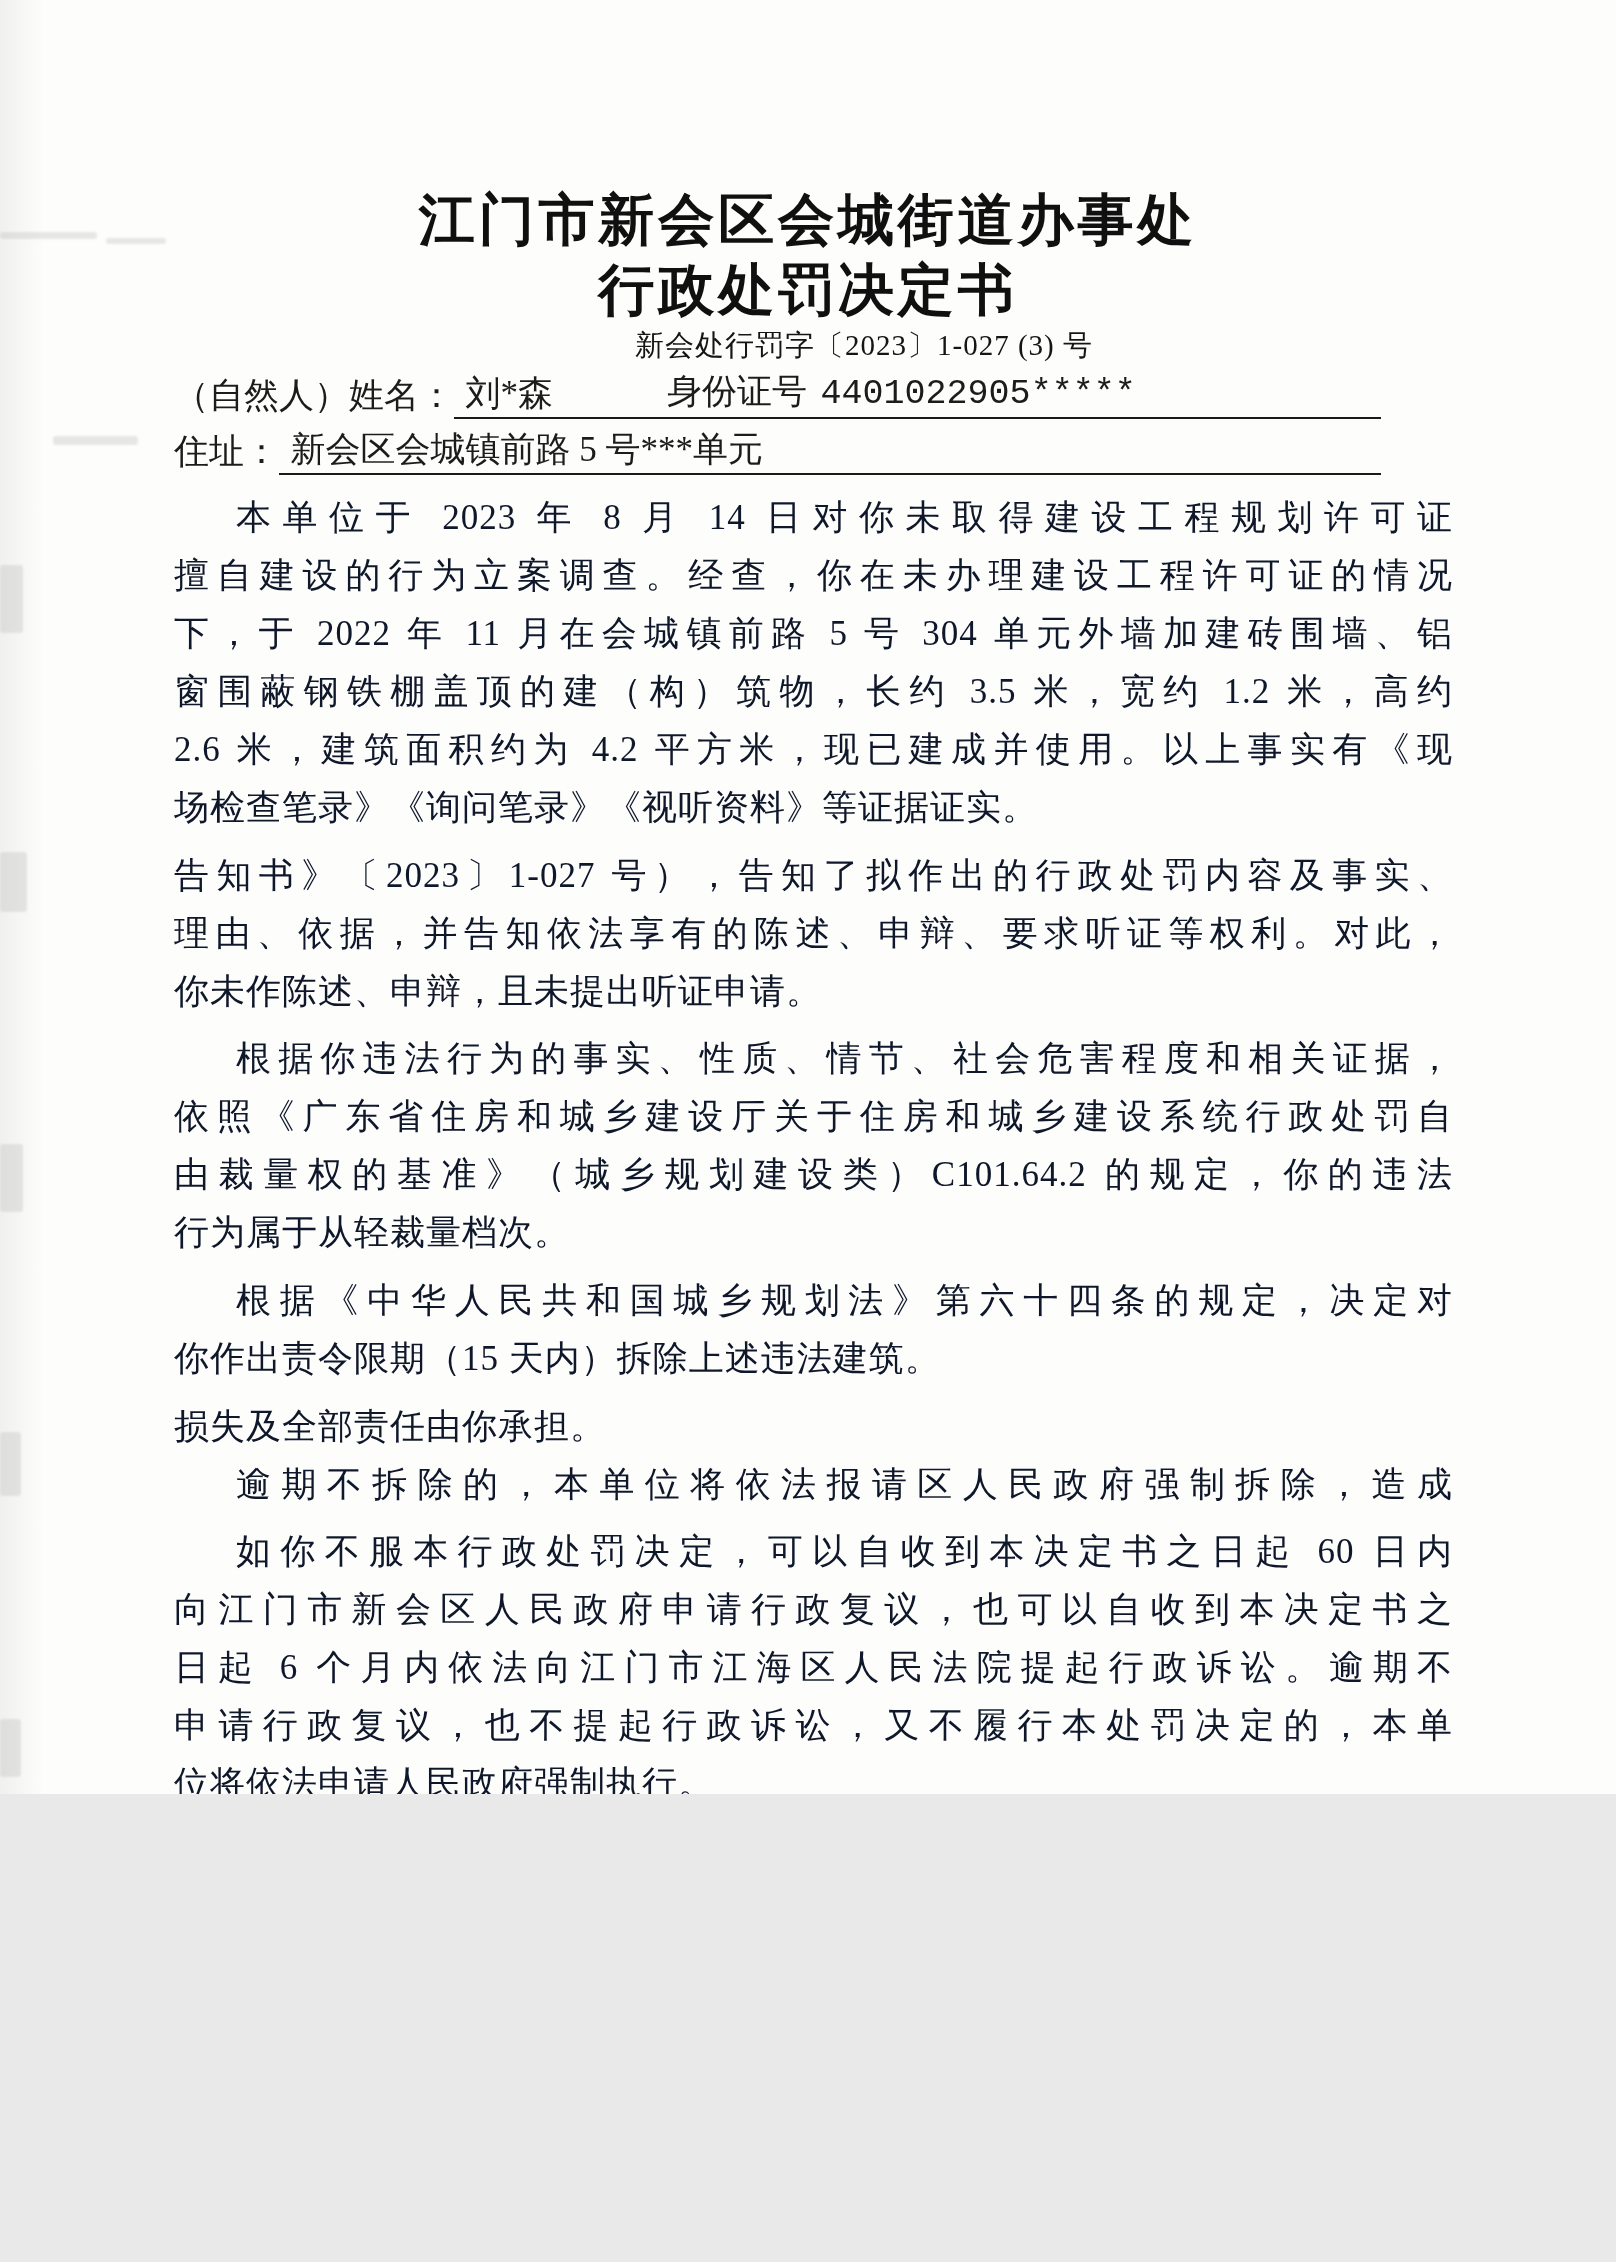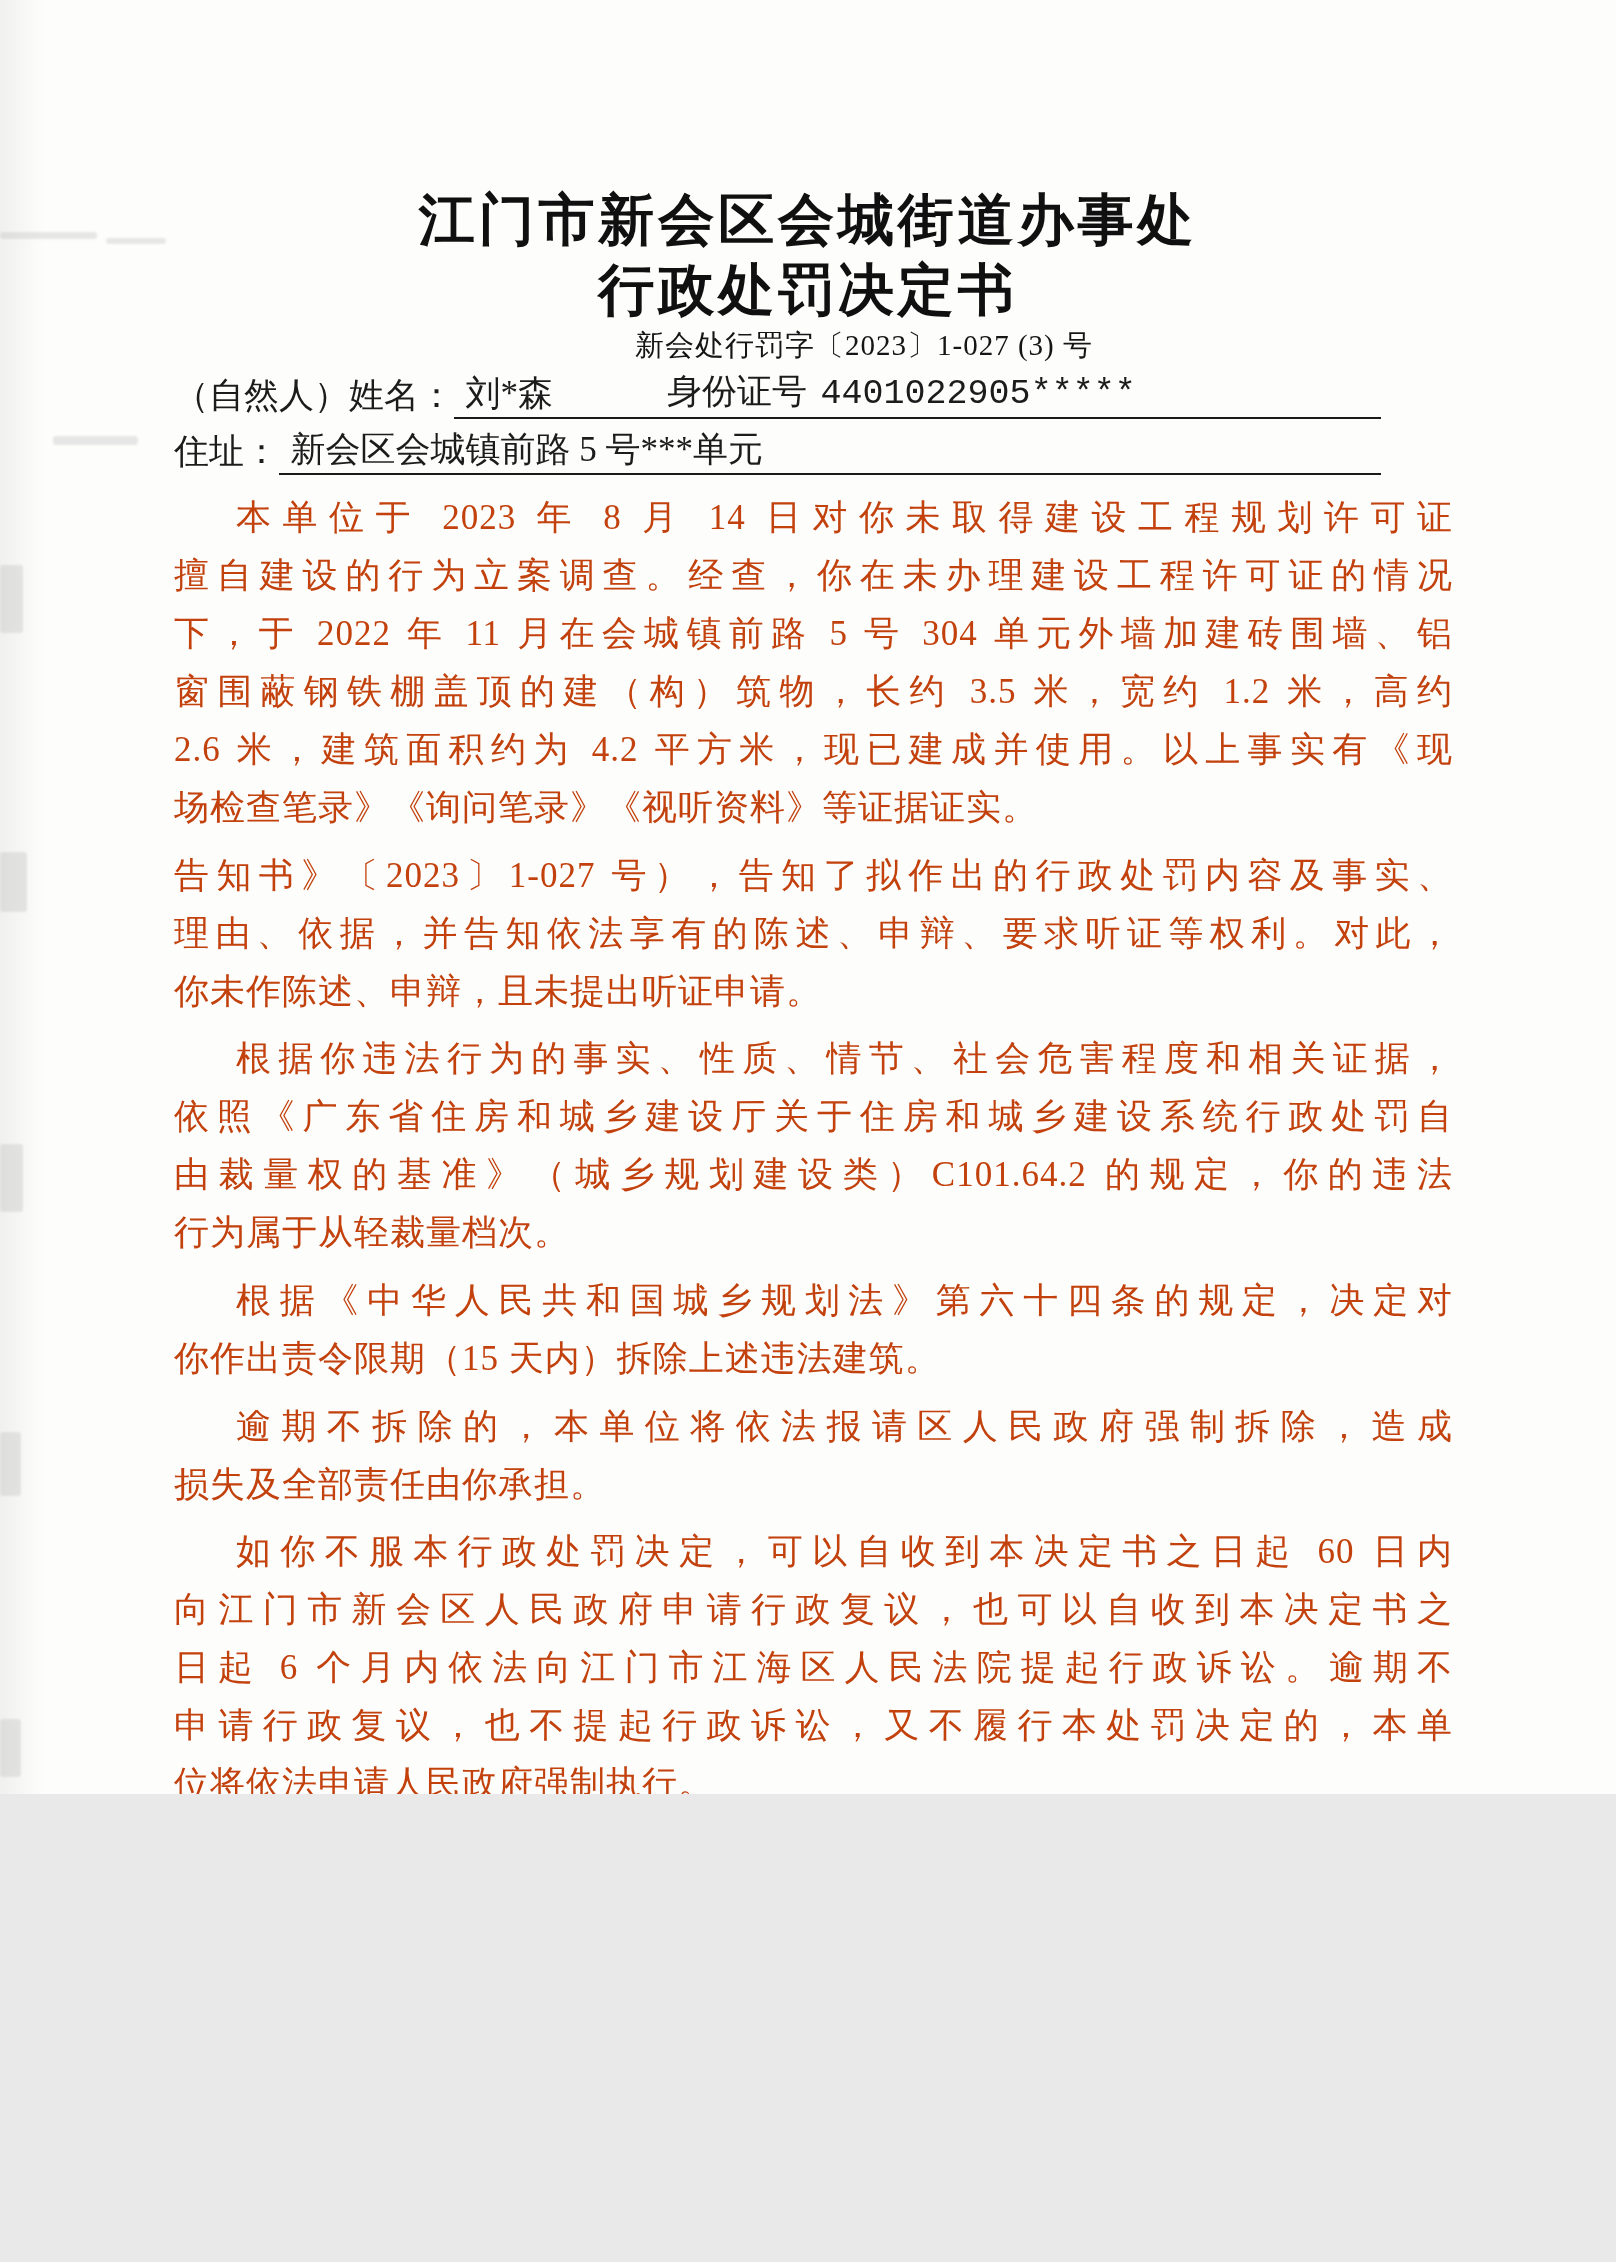--- a/index.html
+++ b/index.html
@@ -47,21 +47,21 @@
     flex:1 1 auto;display:flex;align-items:flex-end;
     border-bottom:2.9px solid #1a1a1a;
     padding:0 3.9px 1.9px 11.6px;min-width:0;
   }
   .uline .gap{flex:0 0 114px;}
   .uline .filler{flex:1 1 auto;}
   .idpair{display:flex;gap:13.5px;font-family:Liberation Mono, monospace;}
 
   .body-text{
     position:absolute;top:489px;left:174px;width:1279px;
-    font-size:35px;color:#c2410c;
+    font-size:35px;color:#0f172a;
   }
   .para + .para{margin-top:9.7px;}
   .line{
     height:58px;line-height:58px;
     letter-spacing:1px;
     word-break:break-all;
     white-space:normal;
   }
   .line.fill{text-align:justify;text-align-last:justify;}
   .line.end{text-align:left;}
@@ -144,22 +144,22 @@
         <div class="line first fill">根据你违法行为的事实、性质、情节、社会危害程度和相关证据，</div>
         <div class="line fill">依照《广东省住房和城乡建设厅关于住房和城乡建设系统行政处罚自</div>
         <div class="line fill">由裁量权的基准》（城乡规划建设类）C101.64.2 的规定，你的违法</div>
         <div class="line end">行为属于从轻裁量档次。</div>
       </div>
       <div class="para">
         <div class="line first fill">根据《中华人民共和国城乡规划法》第六十四条的规定，决定对</div>
         <div class="line end">你作出责令限期（15 天内）拆除上述违法建筑。</div>
       </div>
       <div class="para">
+        <div class="line end">损失及全部责任由你承担。</div>
         <div class="line first fill">逾期不拆除的，本单位将依法报请区人民政府强制拆除，造成</div>
-        <div class="line end">损失及全部责任由你承担。</div>
       </div>
       <div class="para">
         <div class="line first fill">如你不服本行政处罚决定，可以自收到本决定书之日起 60 日内</div>
         <div class="line fill">向江门市新会区人民政府申请行政复议，也可以自收到本决定书之</div>
         <div class="line fill">日起 6 个月内依法向江门市江海区人民法院提起行政诉讼。逾期不</div>
         <div class="line fill">申请行政复议，也不提起行政诉讼，又不履行本处罚决定的，本单</div>
         <div class="line end">位将依法申请人民政府强制执行。</div>
       </div>
     </div>
 

